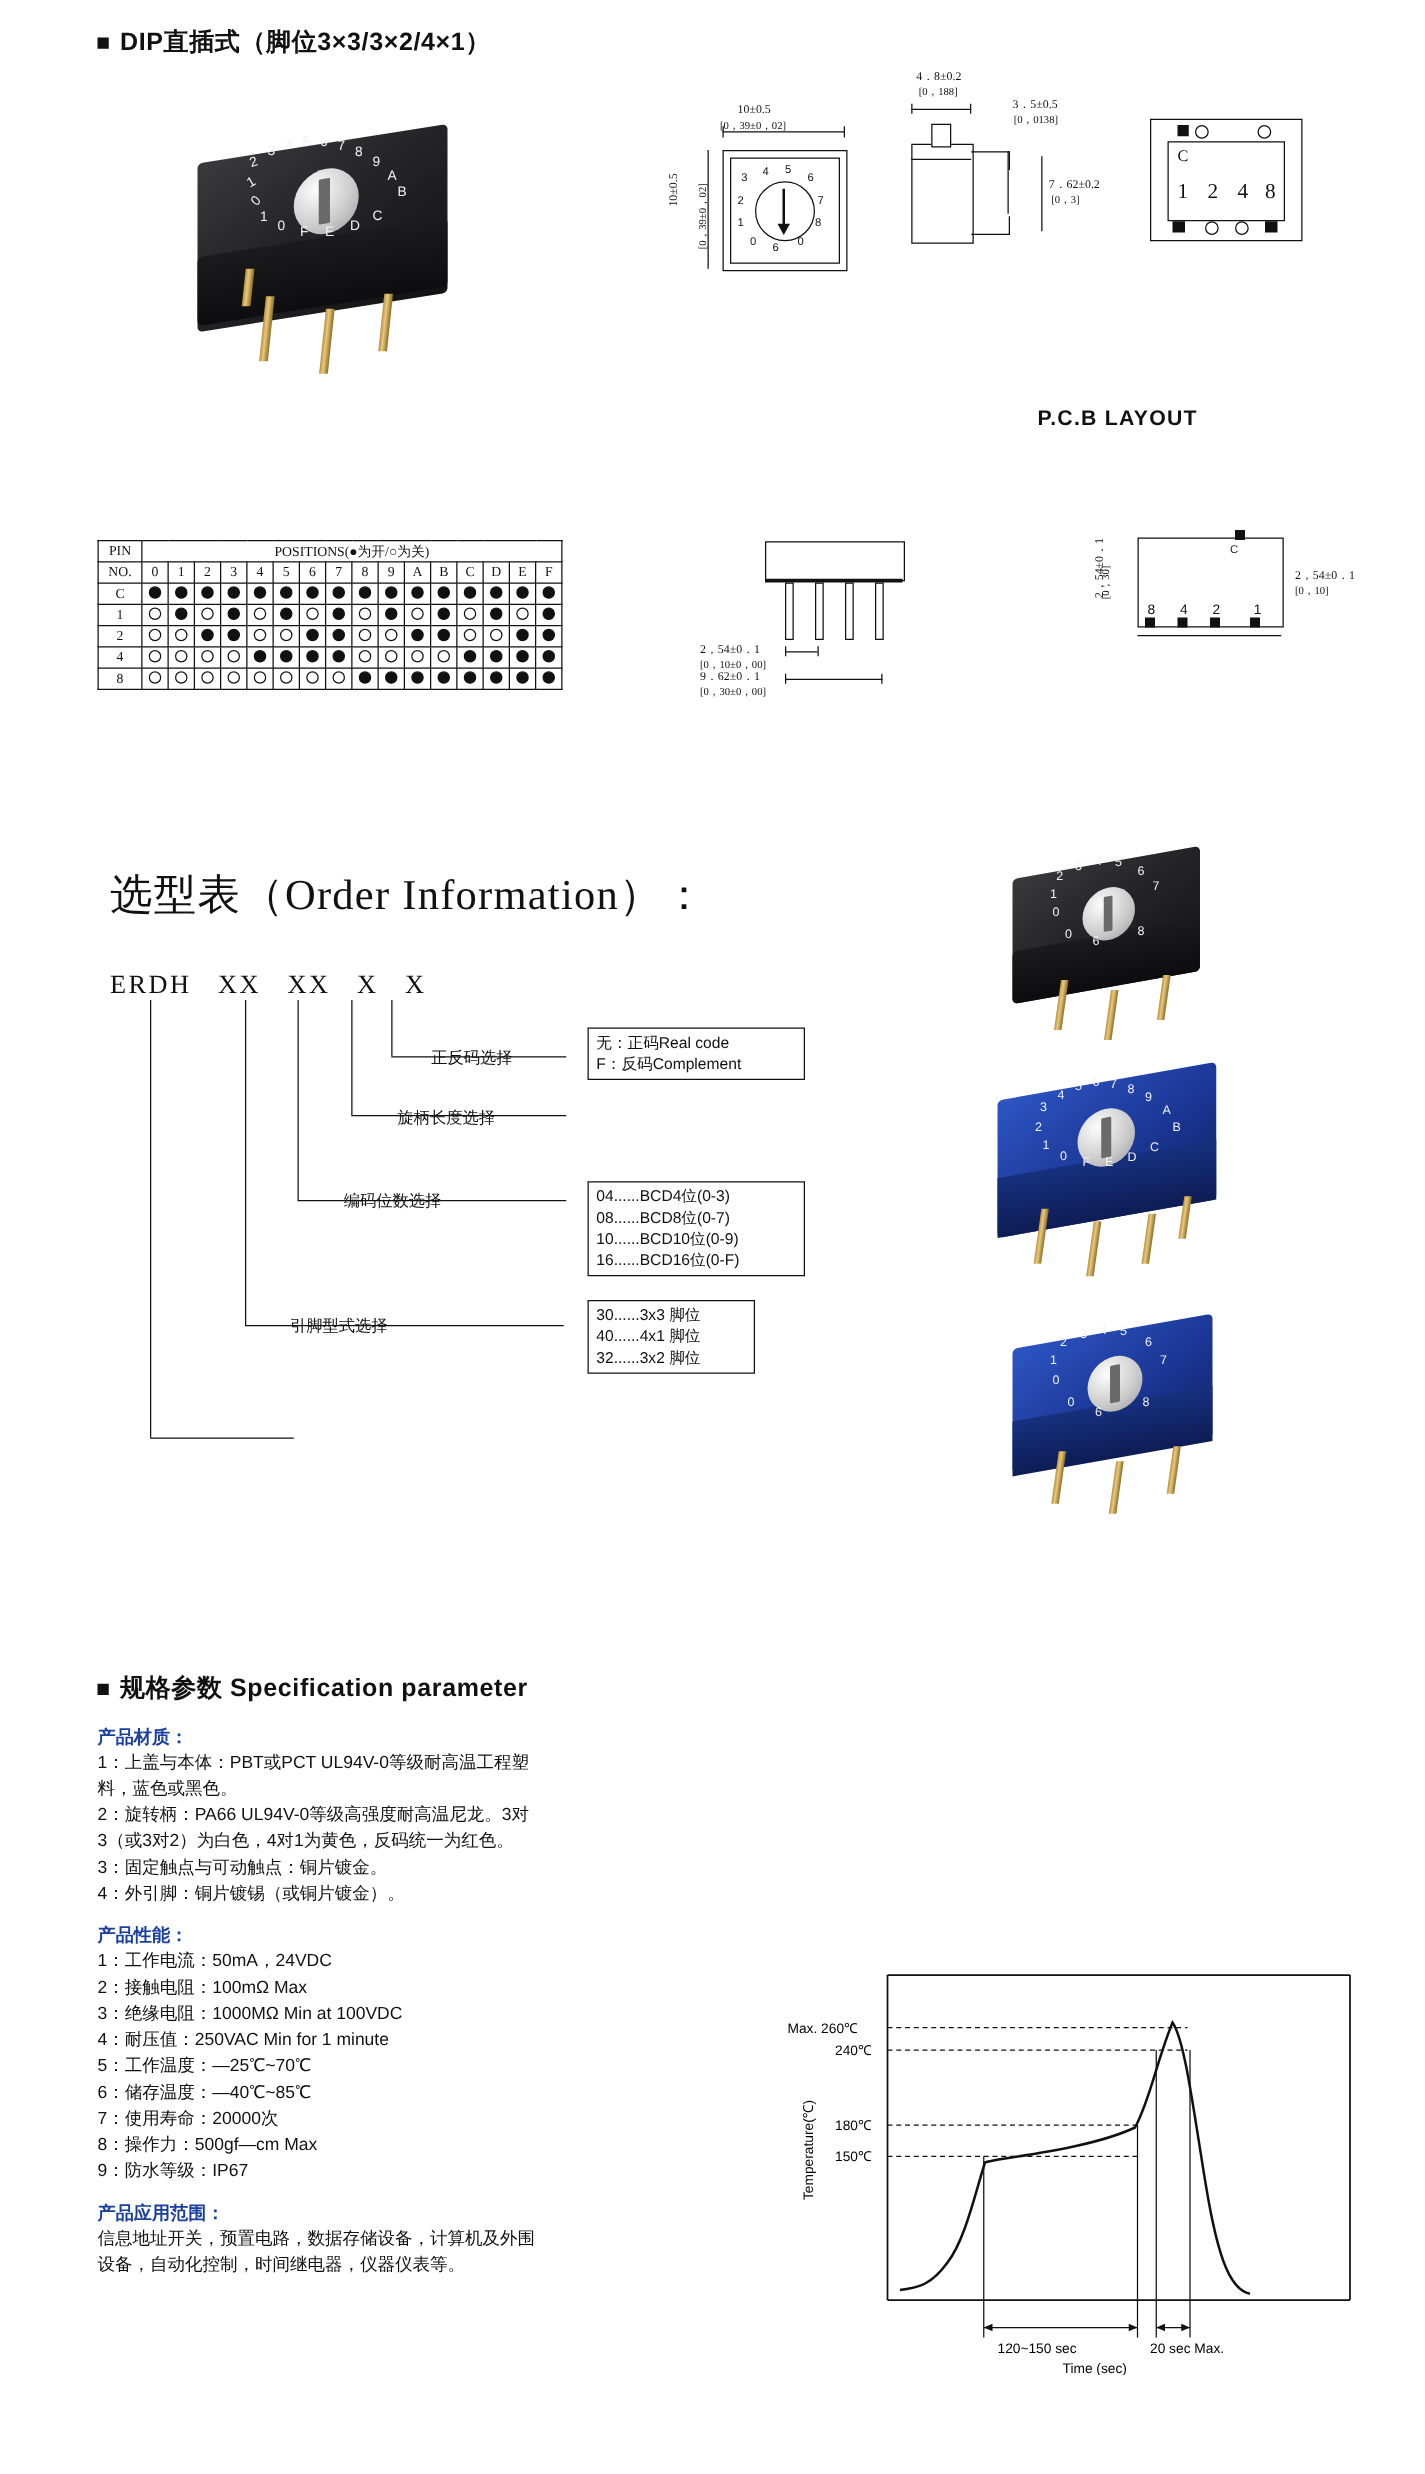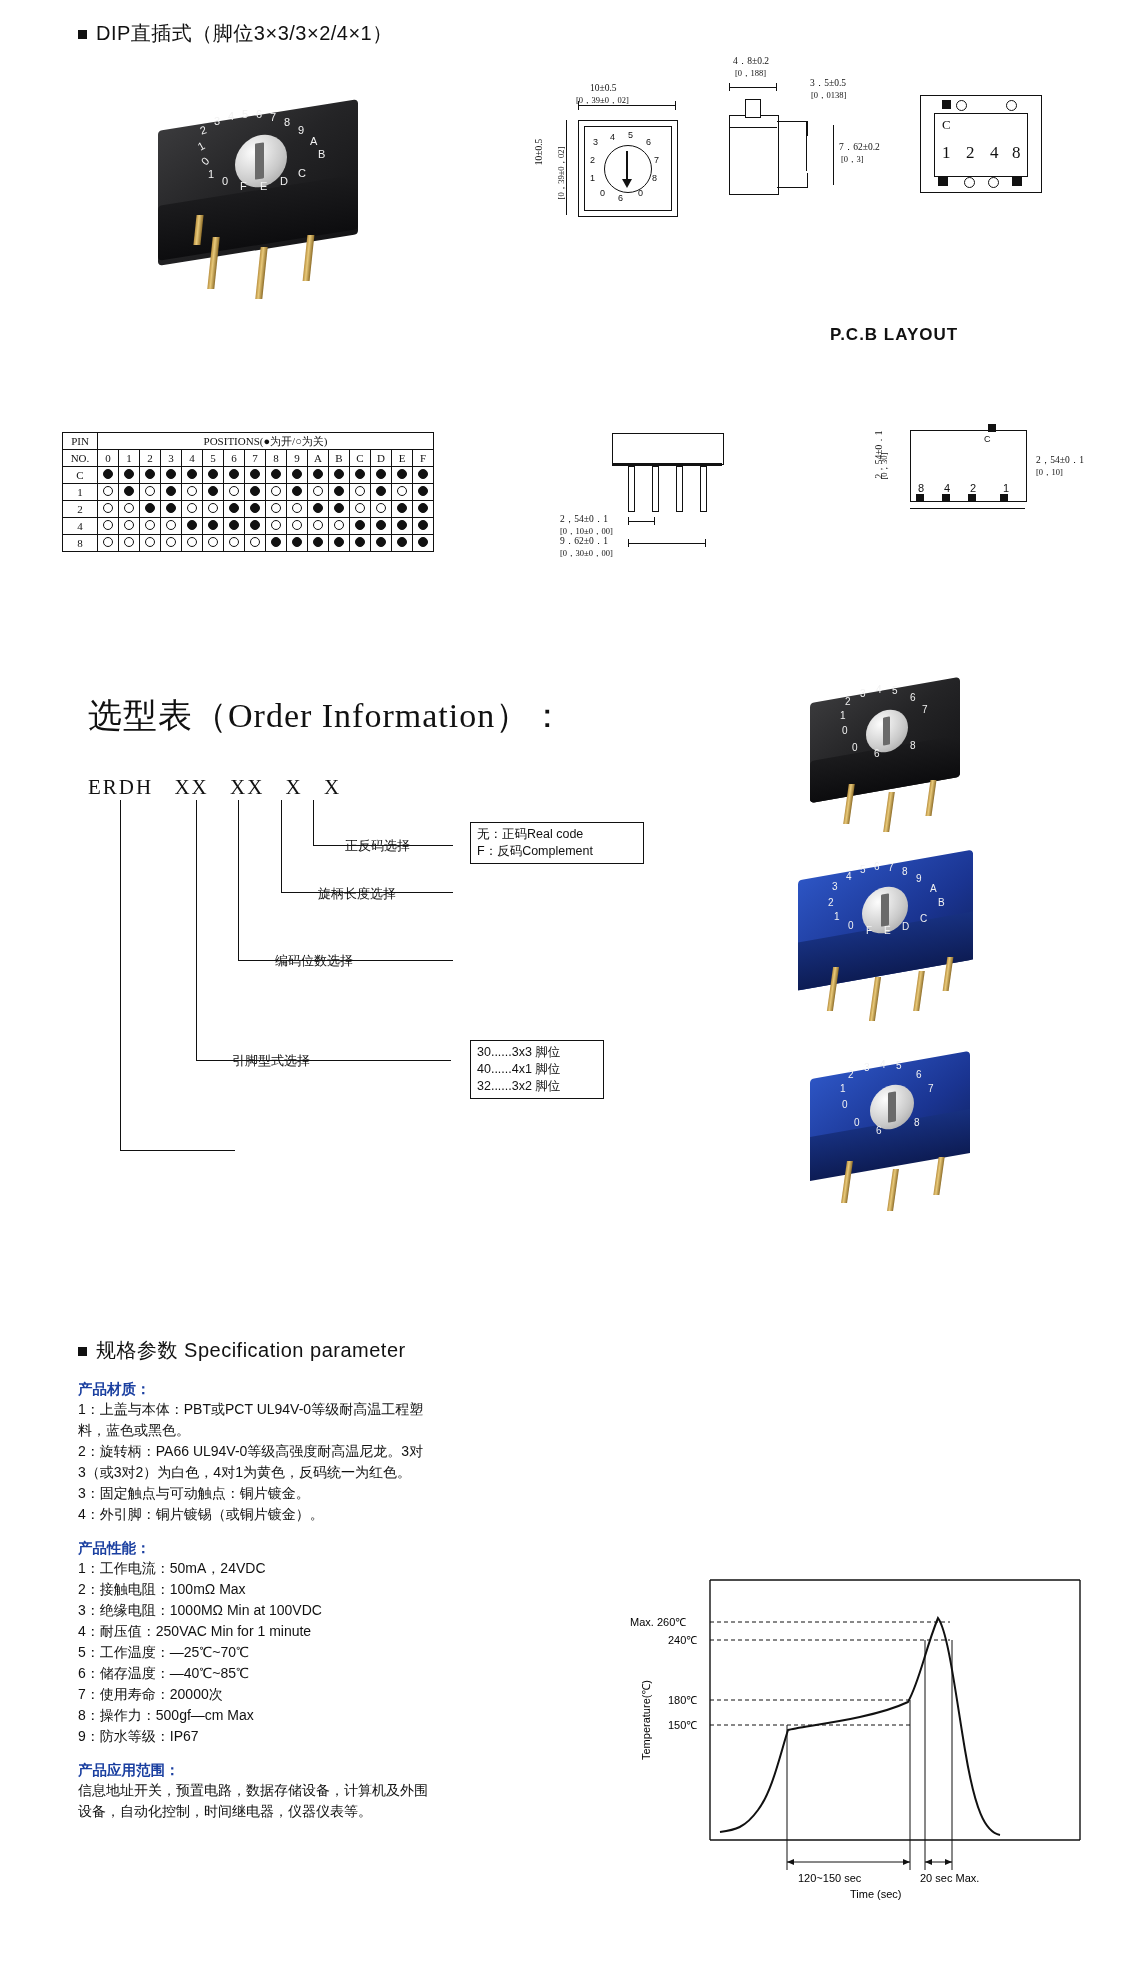--- a/index.html
+++ b/index.html
@@ -6,21 +6,21 @@
   body{
     width:1140px;height:1979px;background:#ffffff;
     font-family:"Liberation Sans", sans-serif;
     color:#111;position:relative;overflow:hidden;
   }
   .page{position:relative;width:1140px;height:1979px;}
 
   
   .abs{position:absolute;}
   .sq-bullet{display:inline-block;width:9px;height:9px;background:#111;margin-right:9px;vertical-align:middle;}
-  .sec-title{font-size:20px;font-weight:normal;letter-spacing:0.5px;}
+  .sec-title{font-size:20px;font-weight:bold;letter-spacing:0.5px;}
   .tiny{font-size:9px;}
   .dim{font-size:9.5px;color:#111;font-family:"Liberation Serif",serif;}
   .dim2{font-size:8.5px;color:#111;font-family:"Liberation Serif",serif;}
 
   
   #hdr{left:78px;top:20px;}
 
   
   .photo-black{
     position:absolute;
@@ -35,21 +35,21 @@
   .pin{position:absolute;background:linear-gradient(90deg,#b9903f,#e8c97a 40%,#8d6c28);}
 
   .dial-char{position:absolute;color:#f2f2f2;font-size:11px;font-family:"Liberation Sans",sans-serif;}
 
   
   .ln{position:absolute;background:#111;}
   .bx{position:absolute;border:1px solid #111;}
   .bx2{position:absolute;border:1.5px solid #111;}
 
   
-  #pintable{left:62px;top:432px;border-collapse:collapse;font-family:"Liberation Serif",serif;border-radius:24px;}
+  #pintable{left:78px;top:432px;border-collapse:collapse;font-family:"Liberation Serif",serif;border-radius:24px;}
   #pintable td,#pintable th{border:1px solid #111;font-size:11px;text-align:center;padding:0;height:16px;}
   #pintable .hd{font-size:11px;font-weight:normal;}
   .dot{display:inline-block;width:8px;height:8px;border-radius:50%;border:1px solid #111;}
   .dot.on{background:#111;}
   .dot.off{background:#fff;}
 
   
   #order-title{left:88px;top:693px;font-size:34px;font-family:"Liberation Serif",serif;letter-spacing:1px;}
   #code{left:88px;top:775px;font-size:21px;font-family:"Liberation Serif",serif;letter-spacing:2px;}
   .optbox{position:absolute;border:1px solid #111;font-size:12.5px;line-height:17px;padding:3px 6px;background:#fff;}
@@ -369,20 +369,26 @@
 
   <div class="optlabel" style="left:345px;top:837px;">正反码选择</div>
   <div class="optbox" style="left:470px;top:822px;width:160px;">
     <div>无：正码Real code</div>
     <div>F：反码Complement</div>
   </div>
 
   <div class="optlabel" style="left:318px;top:885px;">旋柄长度选择</div>
 
   <div class="optlabel" style="left:275px;top:952px;">编码位数选择</div>
+  <div class="optbox" style="left:470px;top:945px;width:160px;">
+    <div>04......BCD4位(0-3)</div>
+    <div>08......BCD8位(0-7)</div>
+    <div>10......BCD10位(0-9)</div>
+    <div>16......BCD16位(0-F)</div>
+  </div>
 
   <div class="optlabel" style="left:232px;top:1052px;">引脚型式选择</div>
   <div class="optbox" style="left:470px;top:1040px;width:120px;">
     <div>30......3x3 脚位</div>
     <div>40......4x1 脚位</div>
     <div>32......3x2 脚位</div>
   </div>
 
 
   <div class="abs" style="left:790px;top:680px;width:200px;height:160px;">

